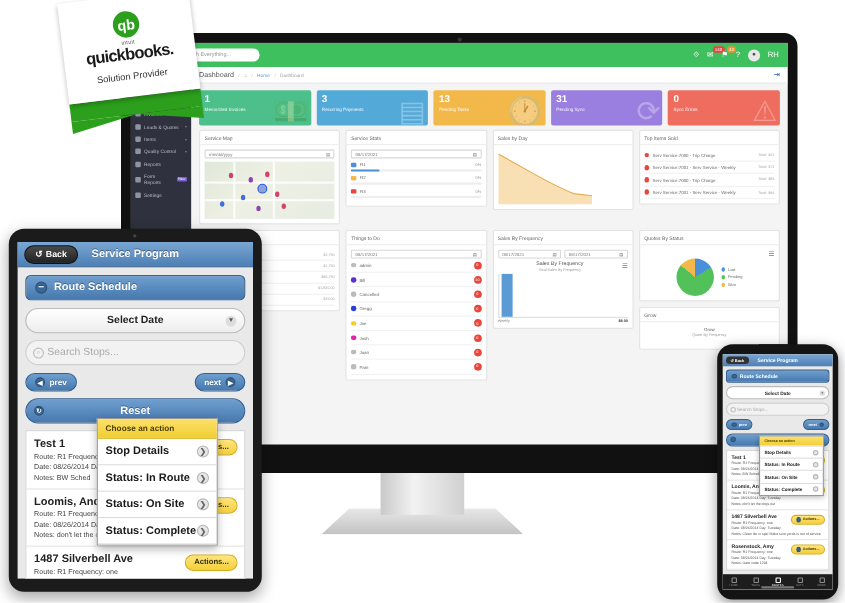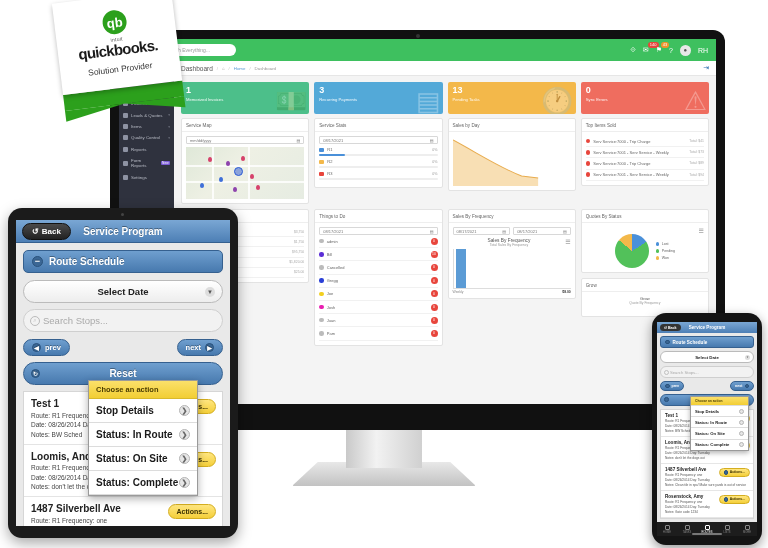--- a/index.html
+++ b/index.html
@@ -374,20 +374,25 @@
               <div class="stat" style="background: rgb(83, 169, 216);">
                 <div class="n">3</div>
                 <div class="l">Recurring Payments</div>
                 <div class="art">▤</div>
               </div>
               <div class="stat" style="background: rgb(243, 184, 74);">
                 <div class="n">13</div>
                 <div class="l">Pending Tasks</div>
                 <div class="art">🕐</div>
               </div>
+              <div class="stat" style="background: rgb(155, 127, 224);">
+                <div class="n">31</div>
+                <div class="l">Pending Sync</div>
+                <div class="art">⟳</div>
+              </div>
               <div class="stat" style="background: rgb(239, 109, 95);">
                 <div class="n">0</div>
                 <div class="l">Sync Errors</div>
                 <div class="art">⚠</div>
               </div>
             </div>
 
           <div class="grid">
             <div class="col">
               <div class="panel">

